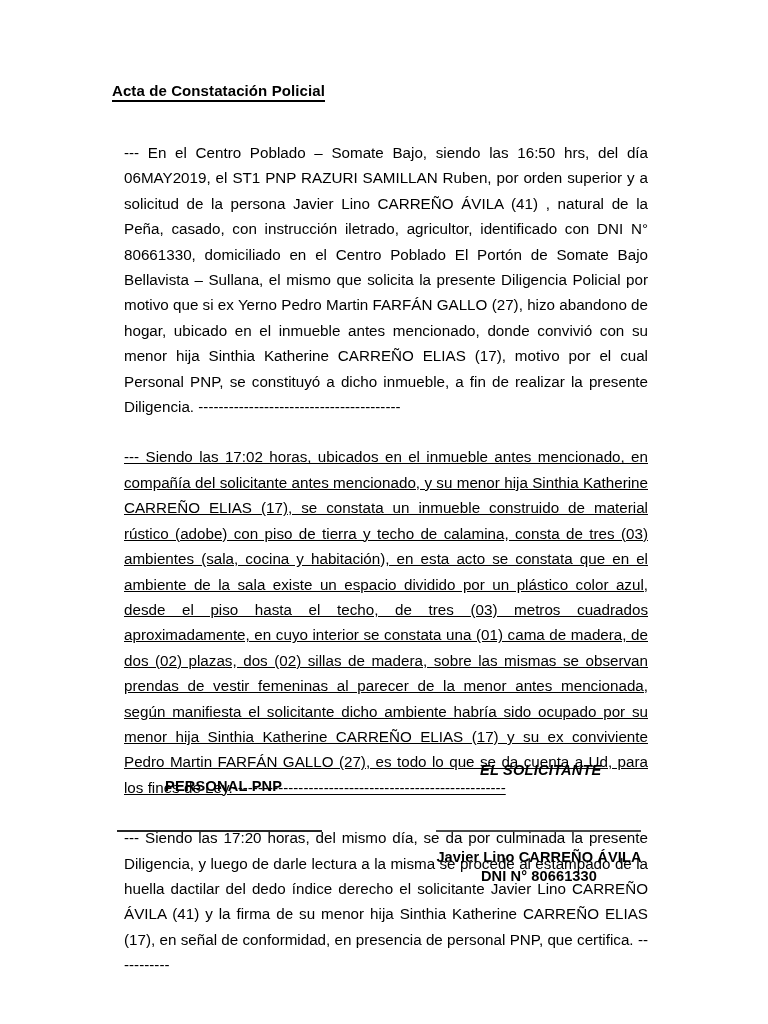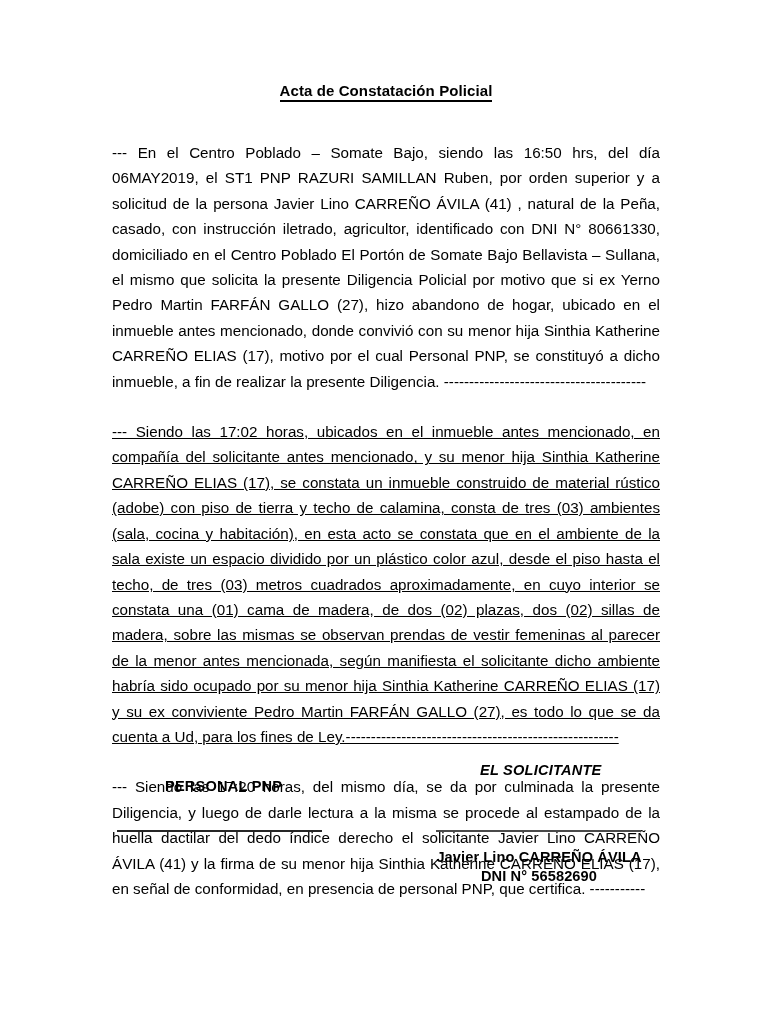--- a/index.html
+++ b/index.html
@@ -23,32 +23,32 @@
   }
   .doc-body {
     position: absolute;
     left: 112px;
     top: 0;
     width: 548px;
   }
   .doc-title {
     margin: 0;
     padding-top: 82px;
-    text-align: center;
+    text-align: left;
     font-size: 15px;
     font-weight: bold;
     letter-spacing: 0.1px;
     line-height: 1.2;
   }
   .doc-title span {
     border-bottom: 2px solid #000;
     padding-bottom: 1px;
   }
   .para {
-    margin: 0;
+    margin: 12px;
     font-size: 15.2px;
     line-height: 25.4px;
     text-align: justify;
     text-justify: inter-word;
     hyphens: none;
   }
   .para-1 { margin-top: 40px; }
   .para-2 { margin-top: 25px; text-decoration: underline; }
   .para-3 { margin-top: 25px; }
 
@@ -108,18 +108,18 @@
   <div class="signatures">
 
     <div class="sig-label sig-label-left">PERSONAL PNP</div>
     <div class="sig-label sig-label-right">EL SOLICITANTE</div>
 
     <div class="sig-line sig-line-left"></div>
     <div class="sig-line sig-line-right"></div>
 
     <div class="sig-name">
       <div>Javier Lino CARREÑO ÁVILA</div>
-      <div>DNI N° 56582690</div>
+      <div>DNI N° 80661330</div>
     </div>
 
   </div>
 
 </div>
 
 </body></html>

